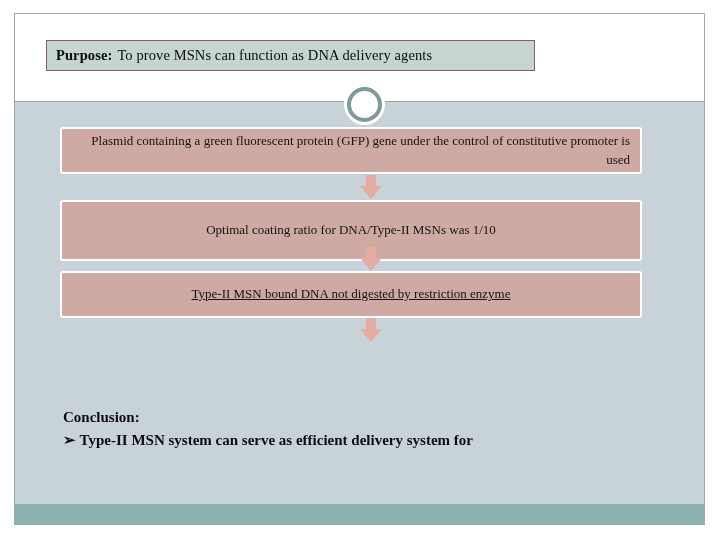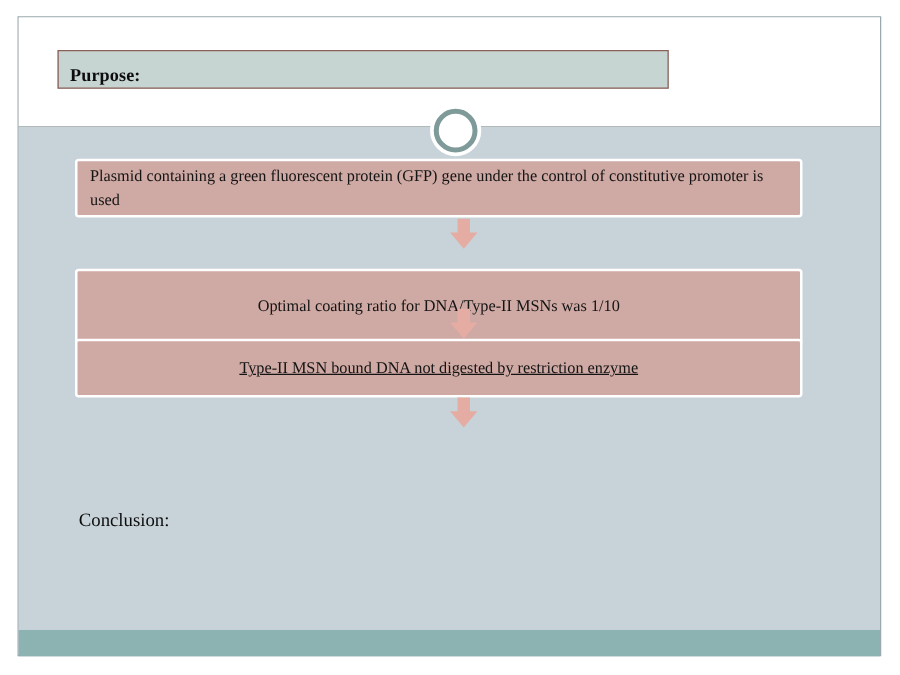--- a/index.html
+++ b/index.html
@@ -39,21 +39,21 @@
   #title-box {
     position: absolute;
     left: 31px;
     top: 26px;
     width: 489px;
     height: 31px;
     background: #c6d4d2;
     border: 1px solid #8a5f58;
     box-sizing: border-box;
     display: flex;
-    align-items: flex-end;
+    align-items: center;
     padding-left: 9px;
     font-size: 14.5px;
     color: #0d0d0d;
     letter-spacing: 0.1px;
     white-space: nowrap;
   }
   #title-box .lead {
     font-weight: bold;
     margin-right: 5px;
   }
@@ -107,28 +107,28 @@
     left: 45px;
     width: 582px;
     background: #ce a9a3;
     background: #cfa9a3;
     border: 2px solid #ffffff;
     border-radius: 3px;
     box-sizing: border-box;
     display: flex;
     align-items: center;
     justify-content: center;
-    text-align: left;
+    text-align: right;
     font-size: 13px;
     line-height: 1.45;
     color: #141414;
     padding: 2px 10px;
   }
   #box-1 { top: 113px; height: 47px; }
-  #box-2 { top: 186px; height: 61px; margin-top: 15px; }
+  #box-2 { top: 186px; height: 61px; }
   #box-3 { top: 257px; height: 47px; text-decoration: underline; }
   #box-4 { top: 328px; height: 48px; }
 
   
   .arrow {
     position: absolute;
     left: 345px;
     width: 22px;
     height: 24px;
   }
@@ -153,21 +153,21 @@
   #arrow-1 { top: 161px; }
   #arrow-2 { top: 233px; }
   #arrow-3 { top: 304px; }
 
   
   #conclusion {
     position: absolute;
     left: 48px;
     top: 392px;
     width: 590px;
-    font-weight: normal;
+    font-weight: bold;
     font-size: 15px;
     line-height: 1.48;
     color: #0d0d0d;
   }
   #conclusion .heading { display: block; }
   #conclusion .bullet-row {
     display: block;
     margin-top: 1px;
   }
   #conclusion .bullet-glyph {
@@ -175,20 +175,21 @@
   }
 </style>
 </head>
 <body>
 
 <div id="slide">
 
   <div id="header-band">
     <div id="title-box">
       <span class="lead">Purpose:</span>
+      <span class="rest">To prove MSNs can function as DNA delivery agents</span>
     </div>
   </div>
 
   <div id="divider"></div>
   <div id="ring-ornament"></div>
 
   <div id="body-band"></div>
 
   <div class="flow-box" id="box-1">
     <span>Plasmid containing a green fluorescent protein (GFP) gene under the control of constitutive promoter is used</span>
@@ -213,17 +214,18 @@
   </div>
 
   <div class="arrow" id="arrow-3">
     <span class="stem"></span>
     <span class="head"></span>
   </div>
 
 
   <div id="conclusion">
     <span class="heading">Conclusion:</span>
+    <span class="bullet-row"><span class="bullet-glyph">➢</span><span>Type-II MSN system can serve as efficient delivery system for</span></span>
   </div>
 
   <div id="footer-bar"></div>
 
 </div>
 
 </body></html>

